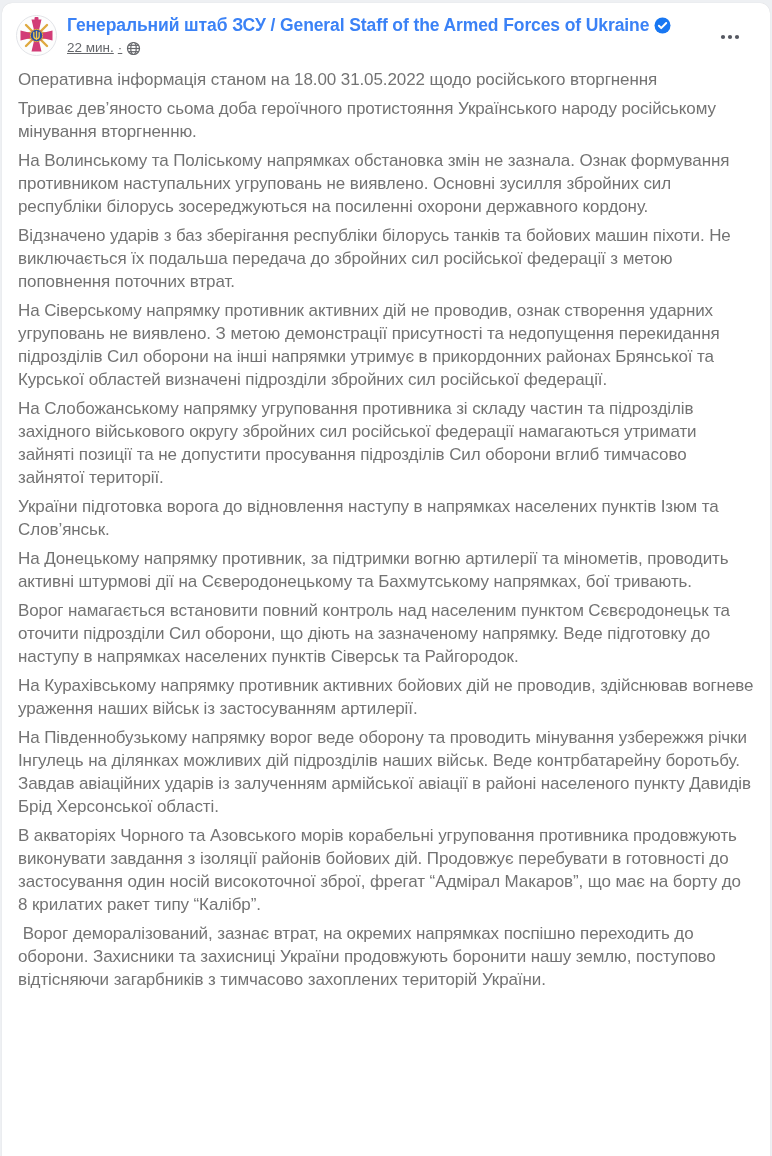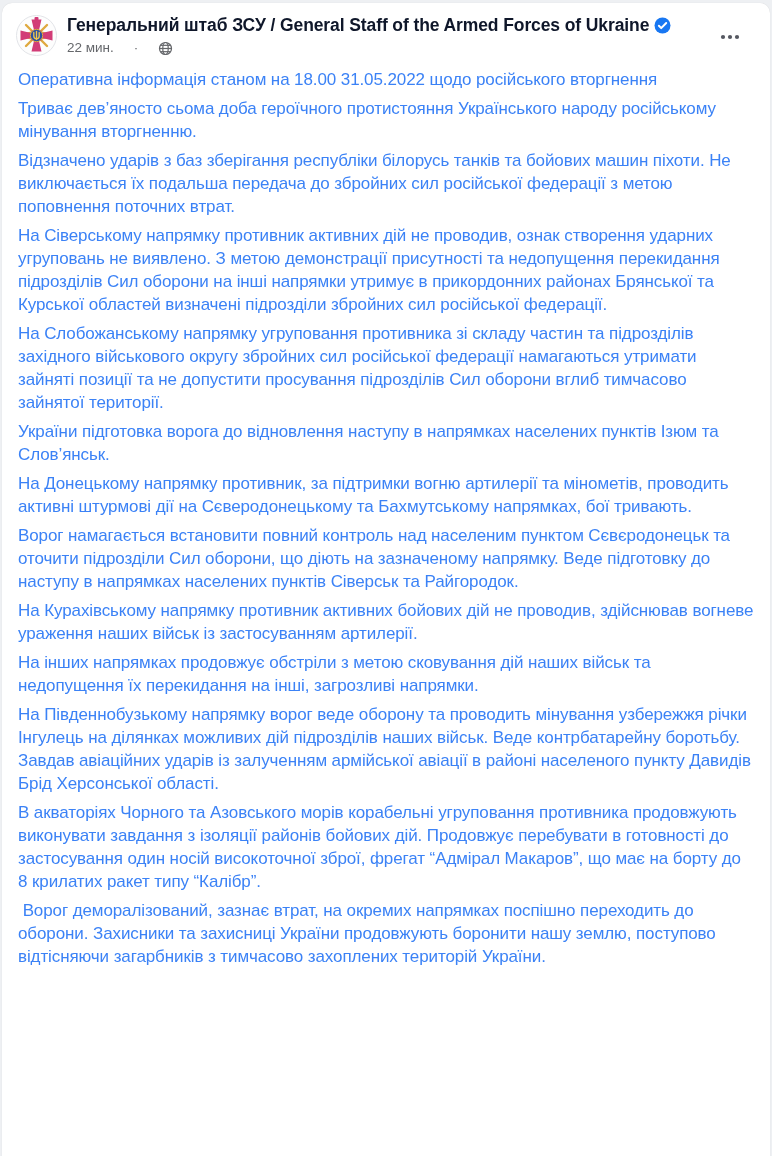--- a/index.html
+++ b/index.html
@@ -39,35 +39,36 @@
   }
   .name-row {
     display: flex;
     align-items: center;
     gap: 5px;
     margin-top: 0px;
   }
   .page-name {
     font-size: 17.5px;
     font-weight: 700;
-    color: #0f172a;
+    color: #3b82f6;
     line-height: 21px;
     letter-spacing: -0.1px;
     cursor: pointer;
     white-space: nowrap;
   }
   .verified-badge { display: inline-flex; flex: 0 0 auto; }
   .meta-row {
     display: flex;
     align-items: center;
-    gap: 20px;
+    gap: 4px;
     margin-top: 3px;
     font-size: 13.5px;
     color: #65676b;
     line-height: 17px;
+    text-decoration: underline;
   }
   .meta-row .timestamp { cursor: pointer; }
   .globe-icon { display: inline-flex; margin-top: 1px; }
   .menu-button {
     flex: 0 0 auto;
     width: 36px;
     height: 36px;
     margin-top: 6px;
     margin-right: 6px;
     border-radius: 50%;
@@ -76,21 +77,21 @@
     justify-content: center;
     cursor: pointer;
   }
   .post-body {
     padding: 11px 16px 0 16px;
   }
   .post-body p {
     margin: 0 0 6px 0;
     font-size: 17px;
     line-height: 23px;
-    color: #3b82f6;
+    color: #737373;
     white-space: pre-wrap;
     letter-spacing: -0.1px;
   }
 </style>
 </head>
 <body>
 
 <div class="card">
 
   <div class="post-header">
@@ -154,26 +155,26 @@
           <circle cx="18" cy="11" r="2.1"></circle>
         </svg>
       </span>
     </div>
 
   </div>
 
   <div class="post-body">
       <p>Оперативна інформація станом на 18.00 31.05.2022 щодо російського вторгнення</p>
       <p>Триває дев’яносто сьома доба героїчного протистояння Українського народу російському мінування вторгненню.</p>
+      <p>На Волинському та Поліському напрямках обстановка змін не зазнала. Ознак формування противником наступальних угруповань не виявлено. Основні зусилля збройних сил республіки білорусь зосереджуються на посиленні охорони державного кордону.</p>
       <p>Відзначено ударів з баз зберігання республіки білорусь танків та бойових машин піхоти. Не виключається їх подальша передача до збройних сил російської федерації з метою поповнення поточних втрат.</p>
       <p>На Сіверському напрямку противник активних дій не проводив, ознак створення ударних угруповань не виявлено. З метою демонстрації присутності та недопущення перекидання підрозділів Сил оборони на інші напрямки утримує в прикордонних районах Брянської та Курської областей визначені підрозділи збройних сил російської федерації.</p>
       <p>На Слобожанському напрямку угруповання противника зі складу частин та підрозділів західного військового округу збройних сил російської федерації намагаються утримати зайняті позиції та не допустити просування підрозділів Сил оборони вглиб тимчасово зайнятої території.</p>
       <p>України підготовка ворога до відновлення наступу в напрямках населених пунктів Ізюм та Слов’янськ.</p>
       <p>На Донецькому напрямку противник, за підтримки вогню артилерії та мінометів, проводить активні штурмові дії на Сєверодонецькому та Бахмутському напрямках, бої тривають.</p>
       <p>Ворог намагається встановити повний контроль над населеним пунктом Сєвєродонецьк та оточити підрозділи Сил оборони, що діють на зазначеному напрямку. Веде підготовку до наступу в напрямках населених пунктів Сіверськ та Райгородок.</p>
       <p>На Курахівському напрямку противник активних бойових дій не проводив, здійснював вогневе ураження наших військ із застосуванням артилерії.</p>
-      <p>На інших напрямках продовжує обстріли з метою сковування дій наших військ та недопущення їх перекидання на інші, загрозливі напрямки.</p>
       <p>На Південнобузькому напрямку ворог веде оборону та проводить мінування узбережжя річки Інгулець на ділянках можливих дій підрозділів наших військ. Веде контрбатарейну боротьбу. Завдав авіаційних ударів із залученням армійської авіації в районі населеного пункту Давидів Брід Херсонської області.</p>
       <p>В акваторіях Чорного та Азовського морів корабельні угруповання противника продовжують виконувати завдання з ізоляції районів бойових дій. Продовжує перебувати в готовності до застосування один носій високоточної зброї, фрегат “Адмірал Макаров”, що має на борту до 8 крилатих ракет типу “Калібр”.</p>
       <p> Ворог деморалізований, зазнає втрат, на окремих напрямках поспішно переходить до оборони. Захисники та захисниці України продовжують боронити нашу землю, поступово відтісняючи загарбників з тимчасово захоплених територій України.</p>
     </div>
 
 </div>
 
 </body></html>

